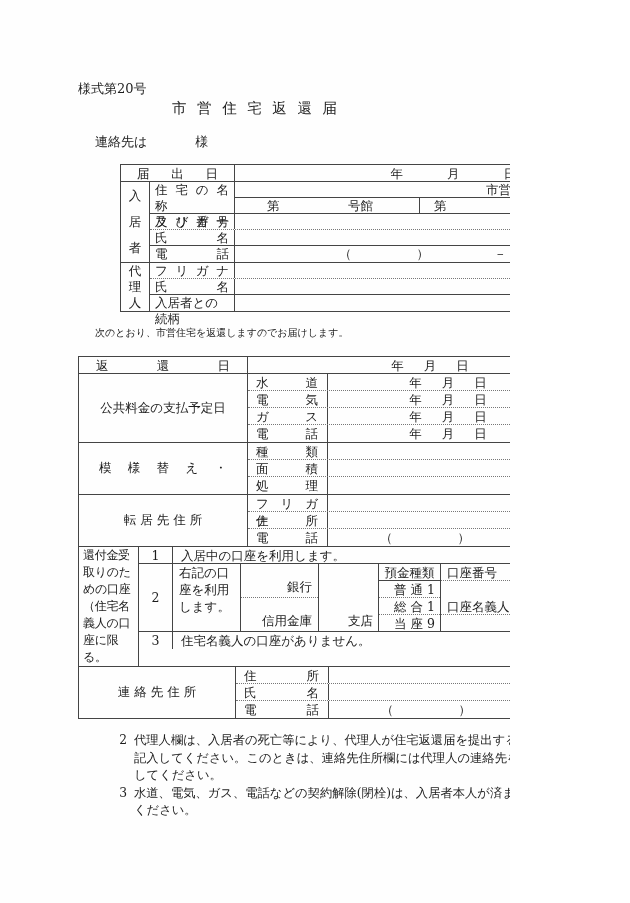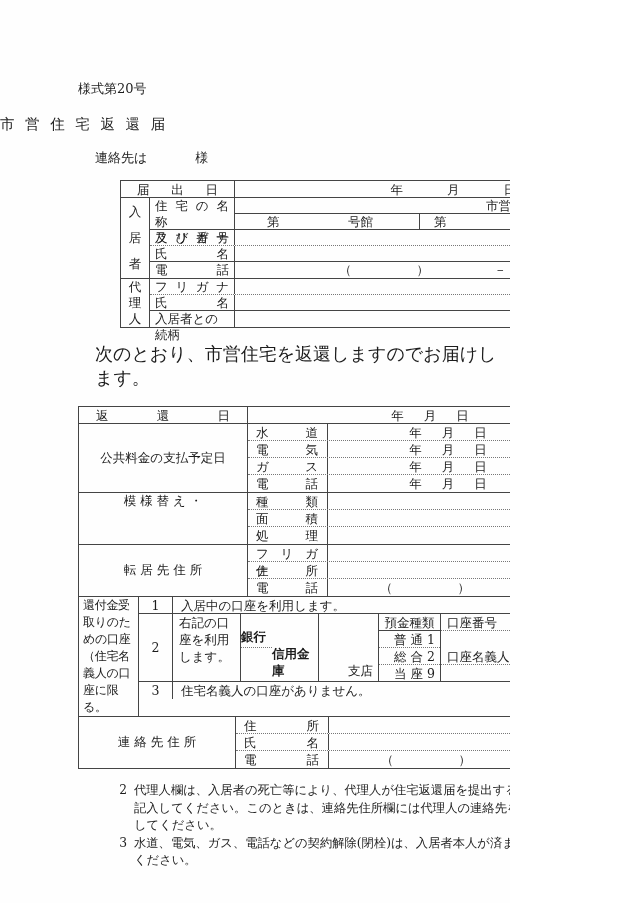--- a/index.html
+++ b/index.html
@@ -3,21 +3,21 @@
 <meta charset="utf-8">
 <style>
   html,body{margin:0;padding:0;background:#ffffff;}
   .page{
     position:relative;width:510px;height:903px;background:#fefefe;
     font-family:"DejaVu Serif","Liberation Serif",serif;
     color:#1c1c1c;font-size:12.5px;overflow:hidden;
   }
   *{box-sizing:border-box;}
   .form-no{padding:80px 0 0 78px;font-size:13px;}
-  .title{margin-top:17px;font-size:14.5px;word-spacing:4px;letter-spacing:1px;}
+  .title{margin-top:1px;text-align:center;font-size:14.5px;word-spacing:4px;letter-spacing:1px;}
   .addressee-row{margin:15px 0 0 95px;font-size:13px;}
   .addressee-row .addr{margin-right:48px;}
   .bd{border-bottom:1px dotted #777;}
   .bs{border-bottom:1px solid #444;}
   .jl{text-align:justify;text-align-last:justify;}
   .vlabel{white-space:pre-line;text-align:center;width:29px;border-right:1px solid #444;}
   .blank{flex:1;}
 
   
   .t1{margin:13px 0 0 120px;width:433px;border:1px solid #444;}
@@ -44,53 +44,53 @@
   .phone-val.t2p{padding-left:16px;}
 
   
   .t2{margin:16px 0 0 78px;width:475px;border:1px solid #444;}
   .s-row{display:flex;height:17px;line-height:17px;border-bottom:1px solid #444;}
   .seclbl{width:169px;border-right:1px solid #444;}
   .seclbl.jpad{padding:0 17px;line-height:17px;}
   .sec{display:flex;border-bottom:1px solid #444;}
   .sec.last{border-bottom:none;}
   .sec-center{display:flex;flex-direction:column;justify-content:center;text-align:center;}
-  .sec-jlines{display:flex;justify-content:center;}
+  .sec-jlines{display:flex;flex-direction:column;justify-content:center;}
   .sec-jlines div{padding:0 20px;}
   .secrows{flex:1;}
   .srow{display:flex;height:17px;line-height:17px;gap:36px;}
   .slbl{width:80px;border-right:1px solid #444;padding:0 9px 0 8px;}
   .slbl.wide{width:93px;}
   .sval{flex:1;}
   .date-c{display:flex;justify-content:center;gap:20px;padding-right:20px;}
   .date-c.retpad{padding-left:80px;}
 
   
   .reflbl{width:60px;border-right:1px solid #444;white-space:pre-line;
           font-size:12px;line-height:17px;padding:0 2px 0 4px;letter-spacing:-0.3px;}
   .refrows{flex:1;}
   .ref-r1,.ref-r3{display:flex;height:17px;line-height:17px;}
   .ref-r1{border-bottom:1px solid #444;}
   .ref-r2{display:flex;height:68px;border-bottom:1px solid #444;}
   .rnum{width:34px;border-right:1px solid #444;text-align:center;}
   .rnum.mid{display:flex;align-items:center;justify-content:center;}
   .rtext{flex:1;padding-left:8px;}
   .opt2{width:68px;border-right:1px solid #444;white-space:pre-line;line-height:17px;padding:0 4px 0 6px;}
-  .bankcell{width:78px;border-right:1px solid #444;display:flex;flex-direction:row;font-weight:bold;}
+  .bankcell{width:78px;border-right:1px solid #444;display:flex;flex-direction:column;}
   .bank-top{height:34px;border-bottom:1px dotted #777;display:flex;align-items:flex-end;justify-content:flex-end;padding:0 6px 1px 0;}
   .bank-bot{flex:1;display:flex;align-items:flex-end;justify-content:flex-end;padding:0 6px 1px 0;}
   .branchcell{width:60px;border-right:1px solid #444;display:flex;align-items:flex-end;justify-content:flex-end;padding:0 5px 1px 0;}
   .depcol{width:62px;border-right:1px solid #444;}
   .dep-h{height:17px;line-height:17px;text-align:center;border-bottom:1px solid #444;}
   .dep-r{height:17px;line-height:17px;text-align:right;padding-right:5px;}
   .acctcol{flex:1;}
   .acct-r{height:17px;line-height:17px;padding-left:6px;}
 
   
-  .declaration{margin:14px 0 0 95px;font-size:18px;}
+  .declaration{margin:14px 0 0 95px;font-size:10px;}
   .notes{margin:13px 0 0 83px;width:468px;font-size:12.3px;line-height:17.5px;}
   .note{display:flex;}
   .note-num{width:44px;text-align:right;white-space:nowrap;}
   .note-text{flex:1;margin-left:7px;}
 </style>
 </head>
 <body>
 
 <div class="page">
 
@@ -289,21 +289,21 @@
 座を利用
 します。</div>
           <div class="bankcell">
             <div class="bank-top">銀行</div>
             <div class="bank-bot">信用金庫</div>
           </div>
           <div class="branchcell">支店</div>
           <div class="depcol">
             <div class="dep-h">預金種類</div>
             <div class="dep-r bd">普 通 1</div>
-            <div class="dep-r bd">総 合 2</div>
+            <div class="dep-r bd">総 合 1</div>
             <div class="dep-r">当 座 9</div>
           </div>
           <div class="acctcol">
             <div class="acct-r bd">口座番号</div>
             <div class="acct-r"></div>
             <div class="acct-r bd">口座名義人</div>
             <div class="acct-r"></div>
           </div>
         </div>
         <div class="ref-r3">

